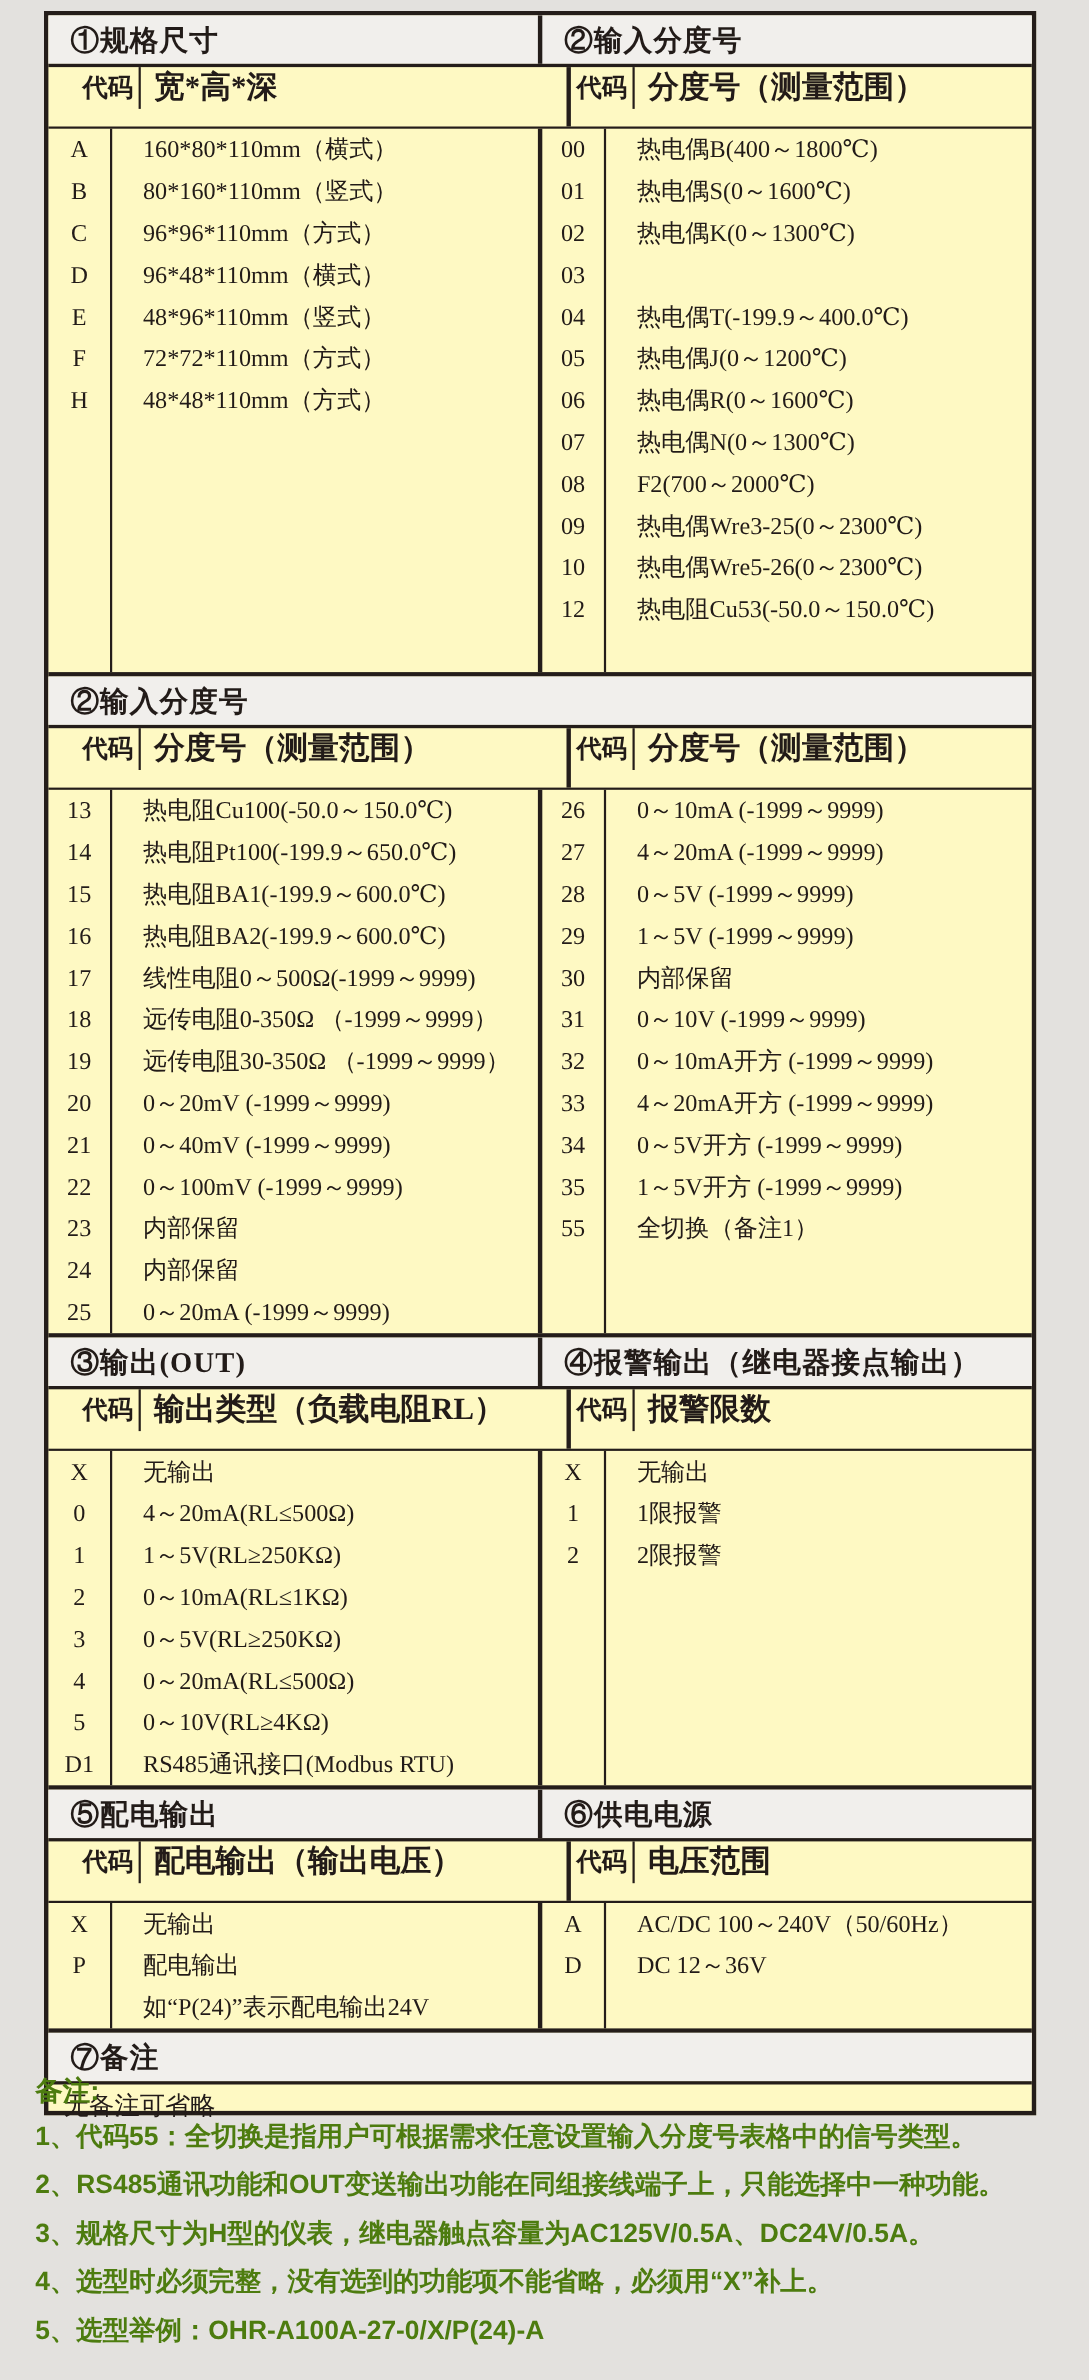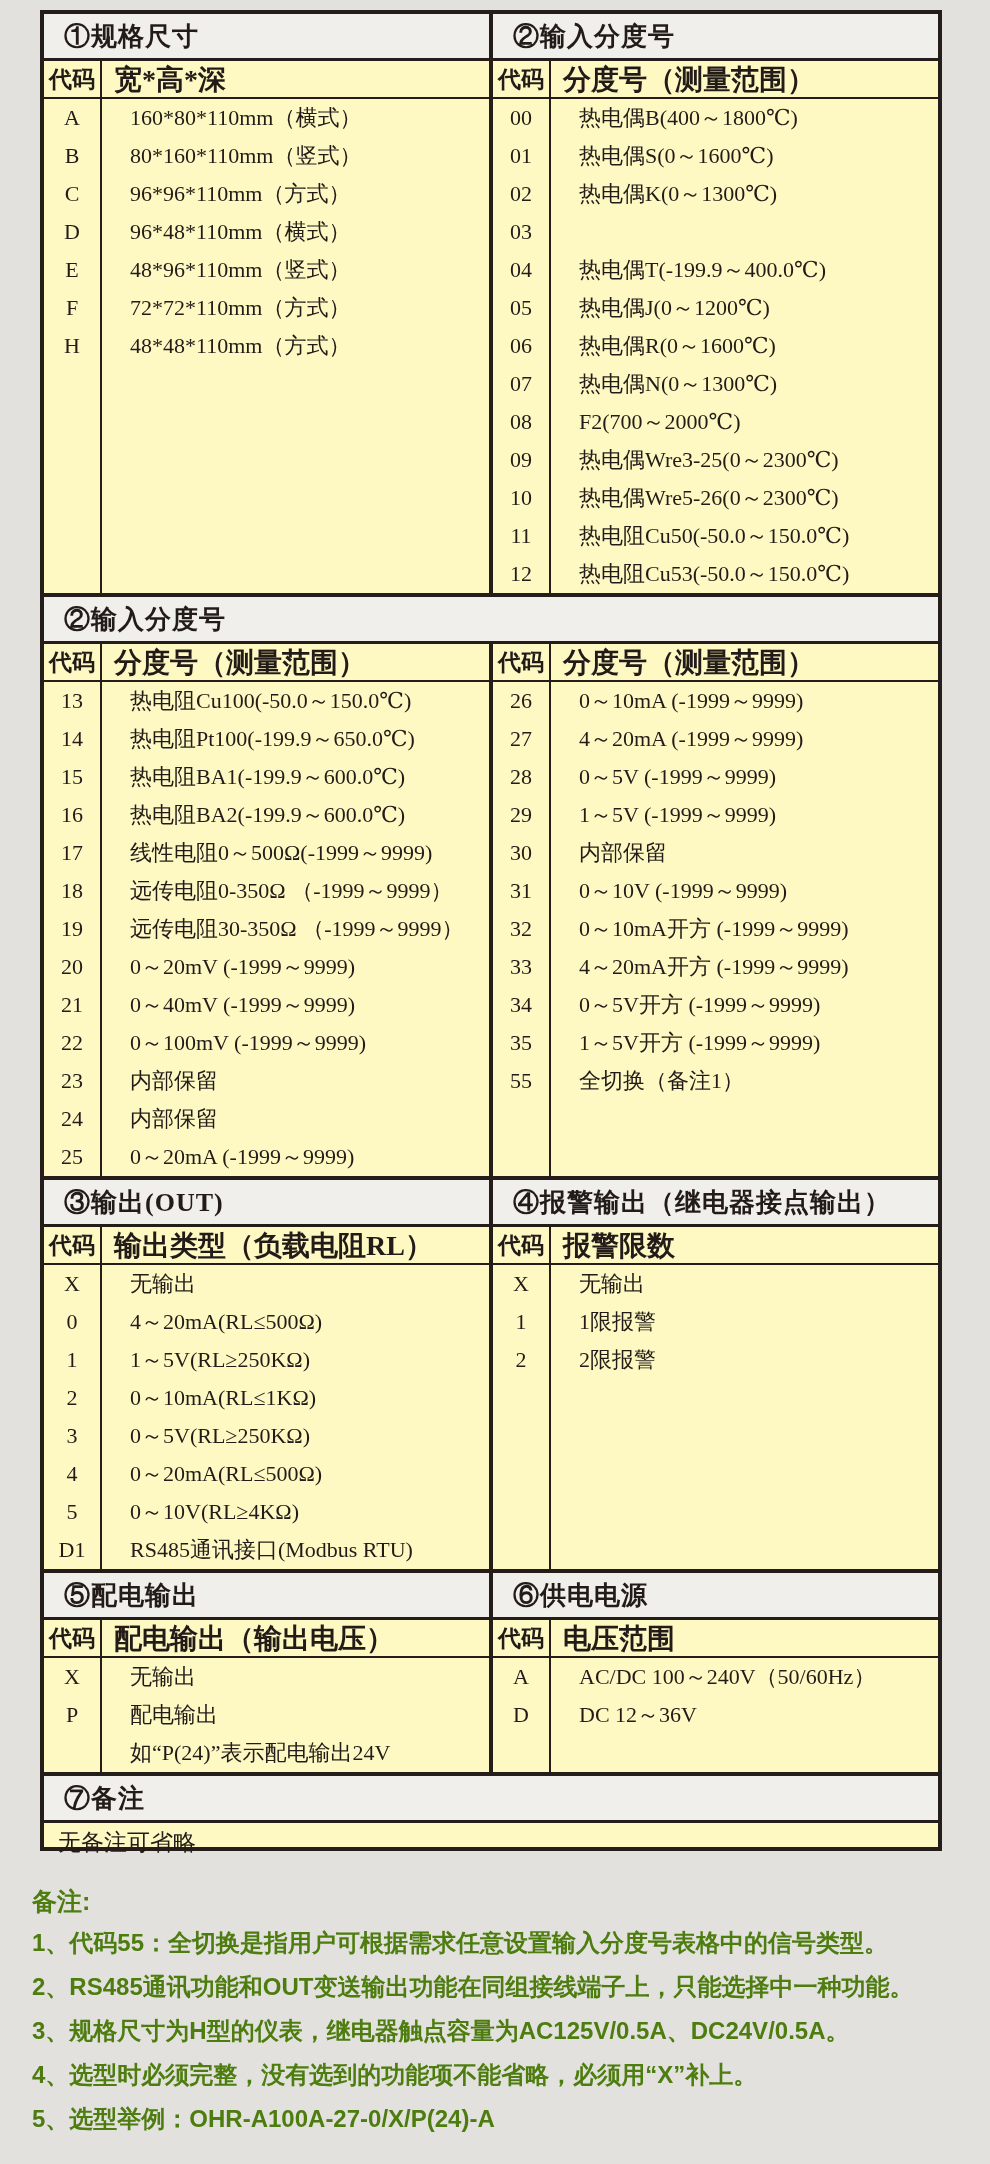--- a/index.html
+++ b/index.html
@@ -26,21 +26,21 @@
   .vsep{width:4px;flex:0 0 4px;background:#241d1a;}
   .sec-title-row{height:44px;background:#f1efec;}
   .sec-title{
     display:flex;align-items:center;
     height:44px;padding-left:20px;box-sizing:border-box;
     font-size:26px;font-weight:bold;letter-spacing:1px;
     white-space:nowrap;overflow:hidden;
   }
   .hline3{height:3px;background:#241d1a;}
   .hline2{height:2px;background:#241d1a;}
-  .colhead-row{height:36px;}
+  .colhead-row{height:54px;padding-left:26px;}
   .colhead{display:flex;height:38px;}
   .h-code{
     width:56px;flex:0 0 56px;text-align:center;line-height:38px;
     font-size:23px;font-weight:bold;border-right:2px solid #241d1a;
     box-sizing:content-box;white-space:nowrap;
   }
   .h-label{
     flex:1;line-height:38px;padding-left:12px;
     font-size:28px;font-weight:bold;white-space:nowrap;overflow:hidden;
   }
@@ -171,24 +171,20 @@
             </div>
             <div class="t-row">
               <div class="t-code">09</div>
               <div class="t-label">热电偶Wre3-25(0～2300℃)</div>
             </div>
             <div class="t-row">
               <div class="t-code">10</div>
               <div class="t-label">热电偶Wre5-26(0～2300℃)</div>
             </div>
             <div class="t-row">
-              <div class="t-code">11</div>
-              <div class="t-label">热电阻Cu50(-50.0～150.0℃)</div>
-            </div>
-            <div class="t-row">
               <div class="t-code">12</div>
               <div class="t-label">热电阻Cu53(-50.0～150.0℃)</div>
             </div>
           </div>
       </div>
     </div>
 
     <div class="sec">
       <div class="sec-title-row">
         <div class="sec-title full-title">②输入分度号</div>

